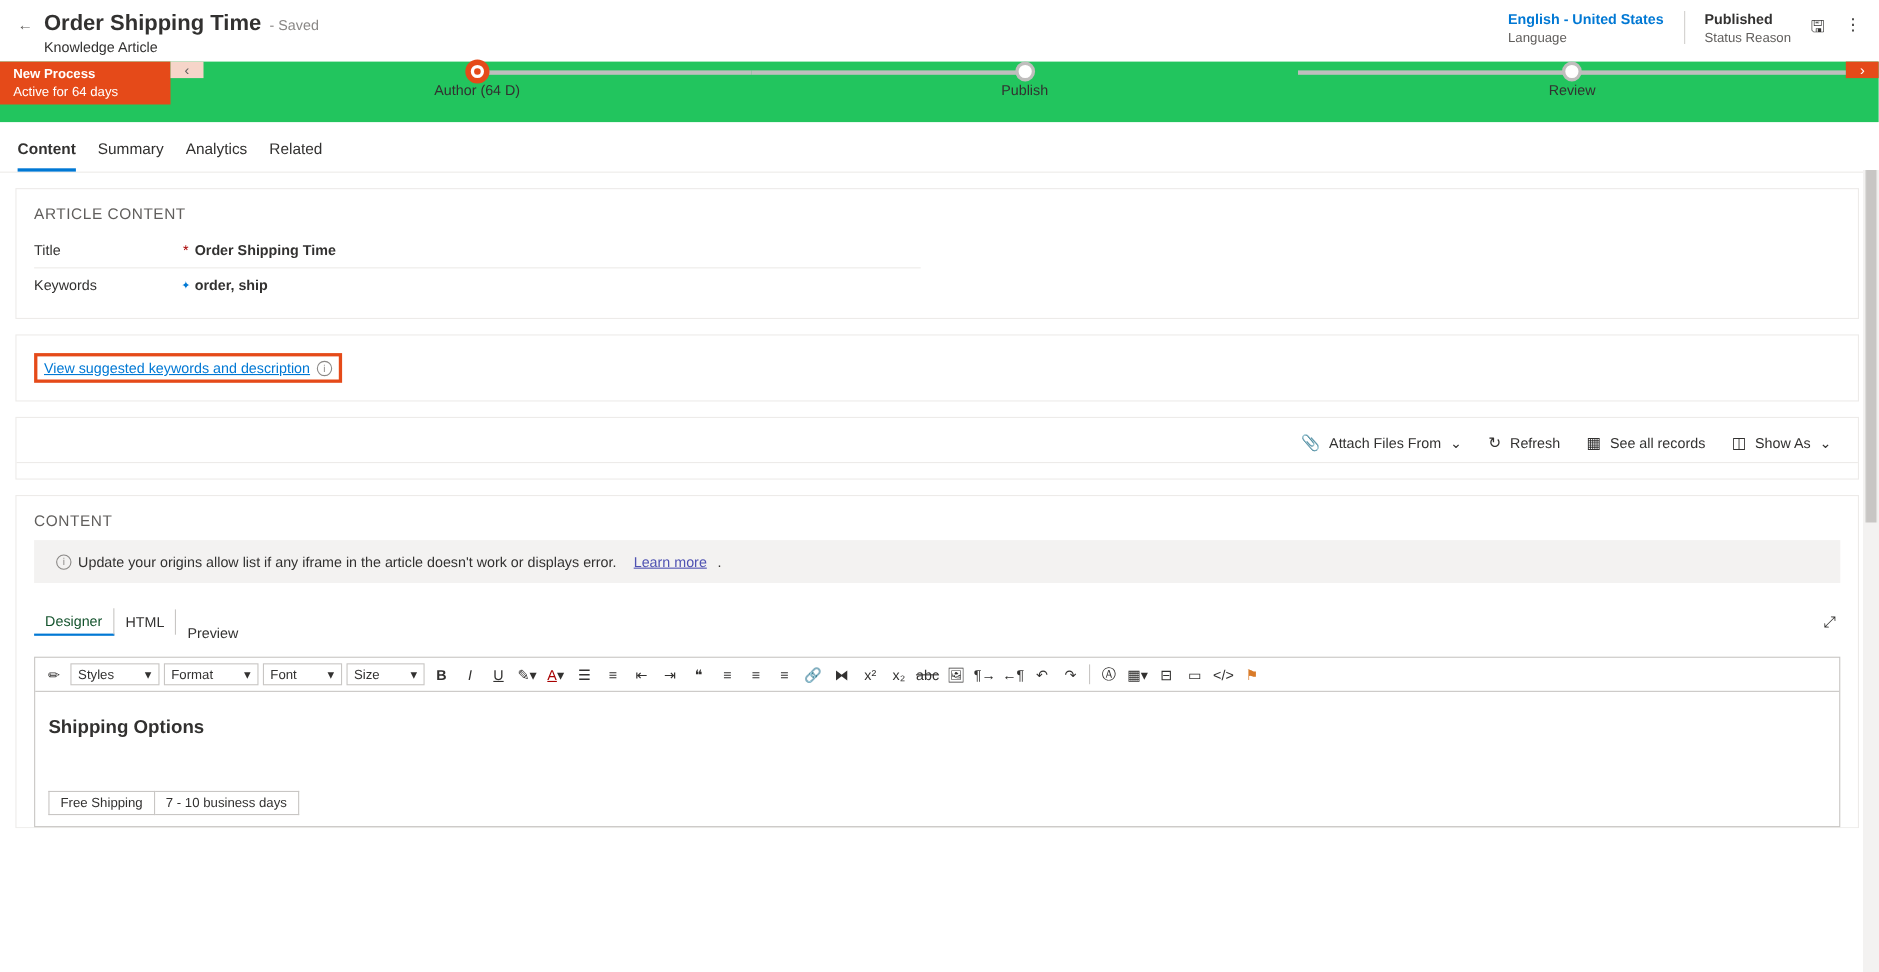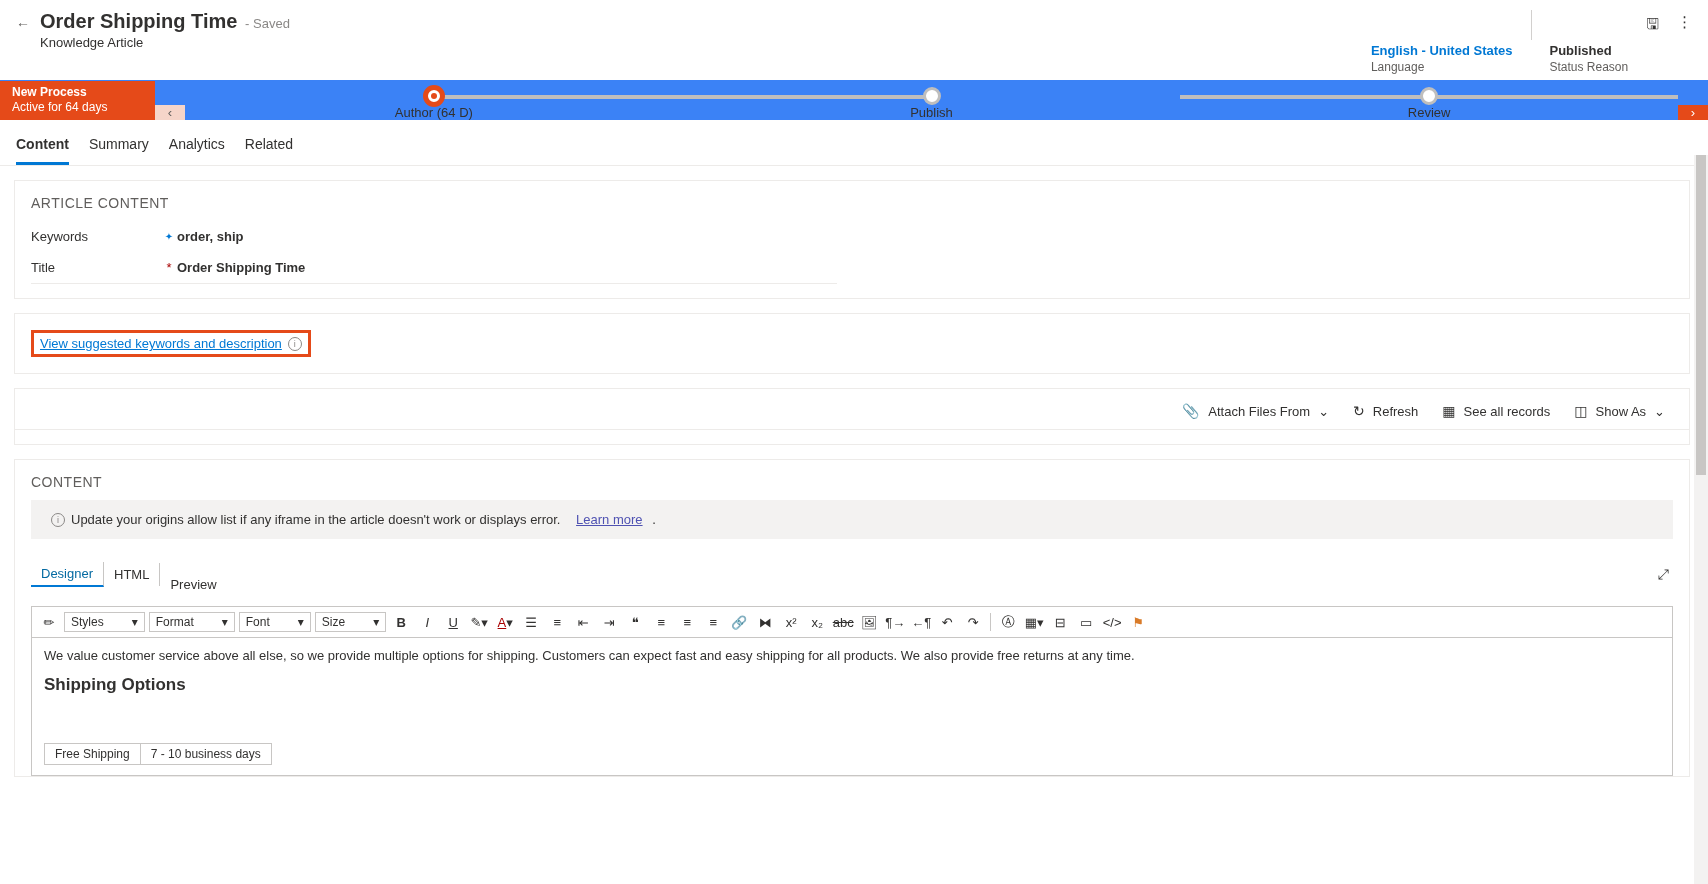--- a/index.html
+++ b/index.html
@@ -29,36 +29,36 @@
   }
   .saved-state {
     font-size: 13px;
     color: #8a8886;
     font-weight: 400;
     margin-left: 4px;
   }
   .subtitle { font-size: 13px; color: #323130; margin-top: 2px; }
   .header-right { display: flex; align-items: flex-start; gap: 18px; }
   .hr-item { display: flex; flex-direction: column; }
-  .hr-value { font-size: 13px; font-weight: 600; margin-top: 33px; }
+  .hr-value { font-size: 13px; font-weight: 600; }
   .hr-value.link { color: #0078d4; }
   .hr-label { font-size: 12px; color: #605e5c; margin-top: 2px; }
   .hr-divider { width: 1px; height: 30px; background: #d2d0ce; }
   .save-icon, .more-icon {
     font-size: 15px;
     color: #323130;
     cursor: pointer;
     padding-top: 3px;
   }
 
   .process-bar {
     display: flex;
-    align-items: flex-end;
-    background: #3b82f6;
-    height: 40px;
+    align-items: flex-start;
+    background: #22c55e;
+    height: 55px;
     position: relative;
   }
   .process-tag {
     background: #e54a19;
     color: #fff;
     padding: 4px 12px;
     font-size: 12px;
     min-width: 155px;
     display: flex;
     flex-direction: column;
@@ -236,21 +236,21 @@
   .editor-tabs-row { display: flex; justify-content: space-between; align-items: center; }
   .editor-tabs { display: flex; gap: 0; align-items: center; }
   .etab {
     font-size: 13px;
     padding: 4px 10px;
     cursor: pointer;
     color: #323130;
     border-right: 1px solid #c8c6c4;
   }
   .etab:last-child { border-right: none; margin-top: 20px; }
-  .etab.active { color: #0369a1; border-bottom: 2px solid #0078d4; font-weight: 400; }
+  .etab.active { color: #14532d; border-bottom: 2px solid #0078d4; font-weight: 400; }
   .expand-icon { font-size: 14px; cursor: pointer; padding: 4px; }
 
   .editor-box {
     border: 1px solid #c8c6c4;
     margin-top: 10px;
   }
   .editor-toolbar {
     display: flex;
     align-items: center;
     gap: 4px;
@@ -370,29 +370,29 @@
   <div class="tab">Analytics</div>
   <div class="tab">Related</div>
 </div>
 
 <div class="scroll-area">
 
   <div class="section">
     <div class="section-title">ARTICLE CONTENT</div>
     <div class="form-grid">
       <div>
+        <div class="field-row">
+          <span class="field-label">Title</span>
+          <span class="req">*</span>
+          <span class="field-value">Order Shipping Time</span>
+        </div>
         <div class="field-row" style="border-bottom:none;">
           <span class="field-label">Keywords</span>
           <span class="req blue">✦</span>
           <span class="field-value">order, ship</span>
-        </div>
-        <div class="field-row">
-          <span class="field-label">Title</span>
-          <span class="req">*</span>
-          <span class="field-value">Order Shipping Time</span>
         </div>
       </div>
     </div>
   </div>
 
   <div class="suggest-box">
     <span class="suggest-link-wrap">
       <span class="suggest-link">View suggested keywords and description</span>
       <span class="info-circle">i</span>
     </span>
@@ -492,21 +492,20 @@
         <span class="et-btn">↷</span>
         <span class="et-sep"></span>
         <span class="et-btn">Ⓐ</span>
         <span class="et-btn">▦▾</span>
         <span class="et-btn">⊟</span>
         <span class="et-btn">▭</span>
         <span class="et-btn">&lt;/&gt;</span>
         <span class="et-btn" style="color:#d97b29">⚑</span>
       </div>
       <div class="editor-content">
-        <div>We value customer service above all else, so we provide multiple options for shipping. Customers can expect fast and easy shipping for all products. We also provide free returns at any time.</div>
         <h3>Shipping Options</h3>
         <table class="ship-table">
           <tbody>
               <tr>
             <td>Free Shipping</td>
             <td>7 - 10 business days</td>
           </tr>
         </tbody>
           </table>
       </div>

